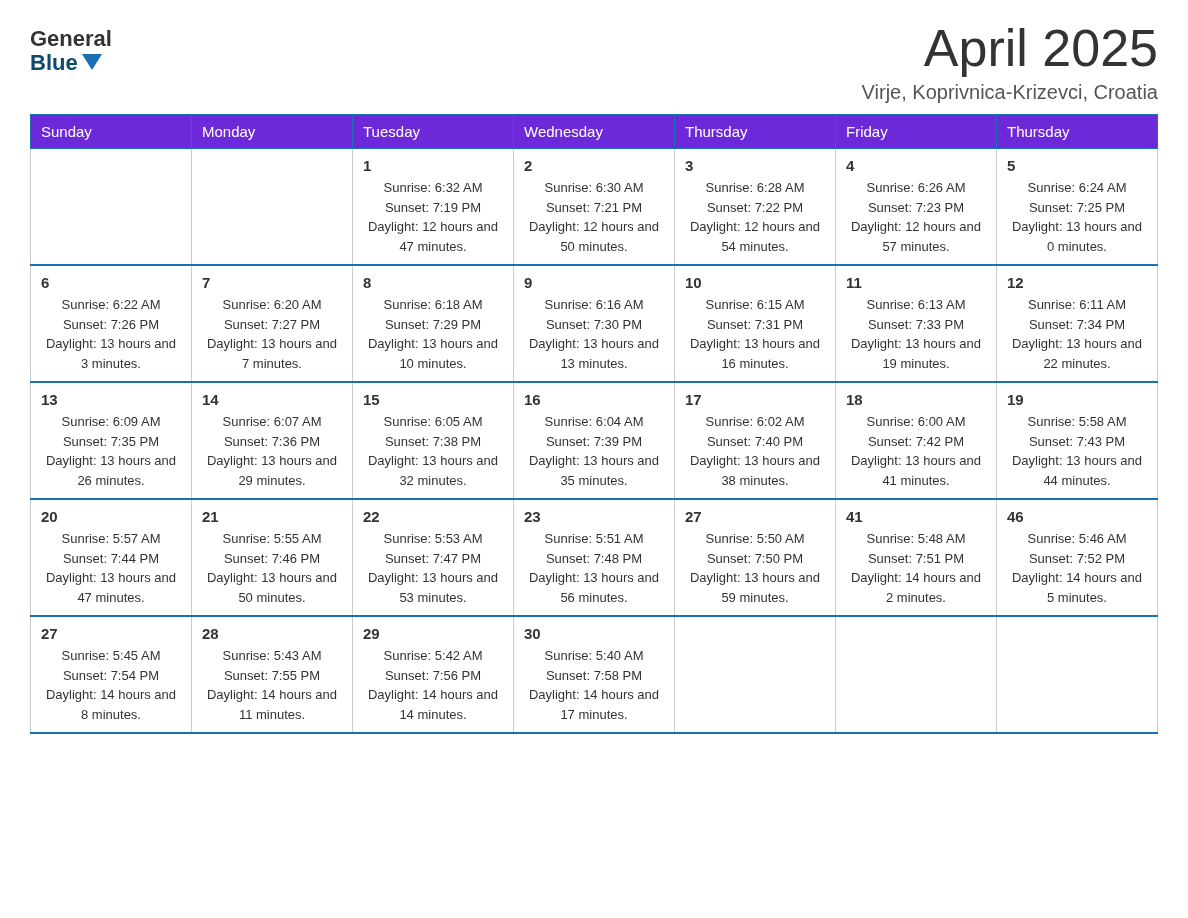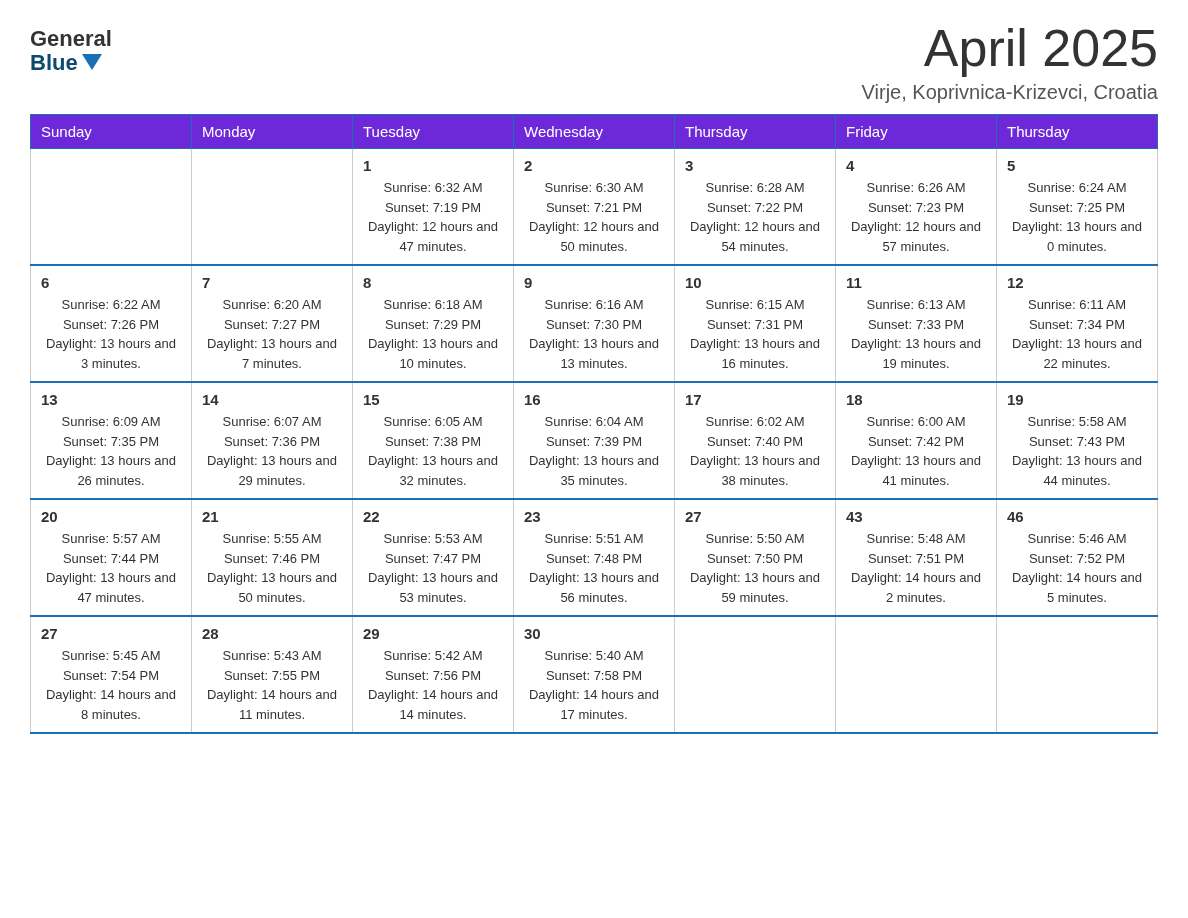--- a/index.html
+++ b/index.html
@@ -207,21 +207,21 @@
         </td>
         <td>
           <span class="day-number">23</span>
           <div class="day-detail">Sunrise: 5:51 AM<br>Sunset: 7:48 PM<br>Daylight: 13 hours and 56 minutes.</div>
         </td>
         <td>
           <span class="day-number">27</span>
           <div class="day-detail">Sunrise: 5:50 AM<br>Sunset: 7:50 PM<br>Daylight: 13 hours and 59 minutes.</div>
         </td>
         <td>
-          <span class="day-number">43</span>
+          <span class="day-number">41</span>
           <div class="day-detail">Sunrise: 5:48 AM<br>Sunset: 7:51 PM<br>Daylight: 14 hours and 2 minutes.</div>
         </td>
         <td>
           <span class="day-number">46</span>
           <div class="day-detail">Sunrise: 5:46 AM<br>Sunset: 7:52 PM<br>Daylight: 14 hours and 5 minutes.</div>
         </td>
       </tr>
       <tr>
         <td>
           <span class="day-number">27</span>

